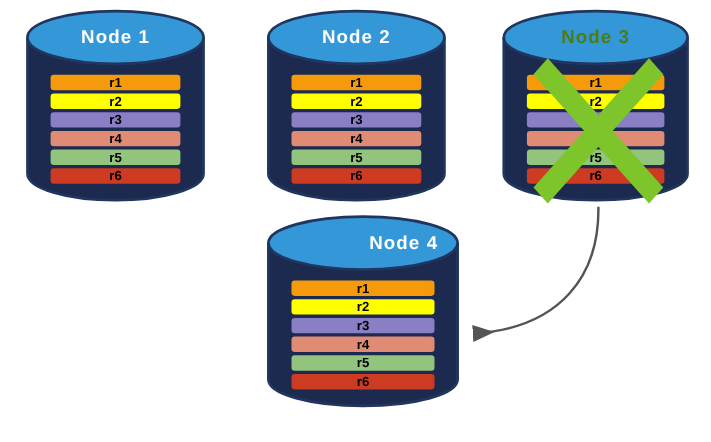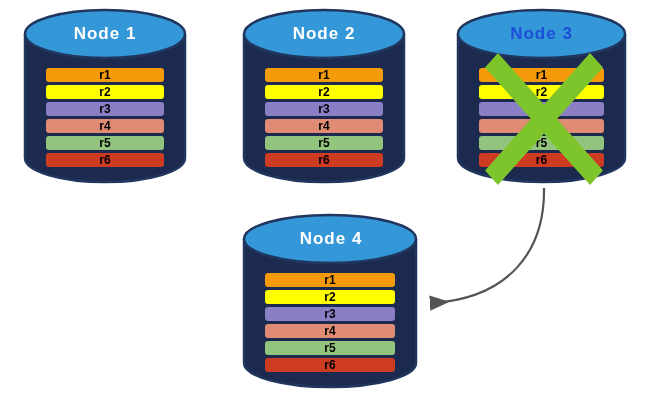--- a/index.html
+++ b/index.html
@@ -102,35 +102,35 @@
           <div class="row" style="left: 22px; top: 111px; width: 118px; height: 14px; background: rgb(224, 139, 115); font-size: 12px;">r4</div>
           <div class="row" style="left: 22px; top: 128px; width: 118px; height: 14px; background: rgb(146, 196, 125); font-size: 12px;">r5</div>
           <div class="row" style="left: 22px; top: 145px; width: 118px; height: 14px; background: rgb(204, 59, 34); font-size: 12px;">r6</div>
         </div>
       </div>
       <div class="node" style="left: 457px; top: 8px; width: 169px; height: 176px;">
         <svg width="169" height="176" viewBox="0 0 169 176">
           <path d="M 1 26 L 1 150 A 83.5 24 0 0 0 168 150 L 168 26 A 83.5 24 0 0 1 1 26 Z" fill="#1b2a4e" stroke="#21365f" stroke-width="2.5"></path>
           <ellipse cx="84.5" cy="26" rx="83.5" ry="24" fill="#3498d8" stroke="#21365f" stroke-width="2.5"></ellipse>
         </svg>
-        <div class="node-title" style="top: 16px; font-size: 17px; color: #1d4ed8;">Node  3</div>
+        <div class="node-title" style="top: 16px; font-size: 17px; color: #4d7c0f;">Node  3</div>
         <div class="rows">
           <div class="row" style="left: 22px; top: 60px; width: 125px; height: 14px; background: rgb(245, 155, 11); font-size: 12px;">r1</div>
           <div class="row" style="left: 22px; top: 77px; width: 125px; height: 14px; background: rgb(255, 255, 0); font-size: 12px;">r2</div>
           <div class="row" style="left: 22px; top: 94px; width: 125px; height: 14px; background: rgb(138, 127, 196); font-size: 12px;">r3</div>
           <div class="row" style="left: 22px; top: 111px; width: 125px; height: 14px; background: rgb(224, 139, 115); font-size: 12px;">r4</div>
           <div class="row" style="left: 22px; top: 128px; width: 125px; height: 14px; background: rgb(146, 196, 125); font-size: 12px;">r5</div>
           <div class="row" style="left: 22px; top: 145px; width: 125px; height: 14px; background: rgb(204, 59, 34); font-size: 12px;">r6</div>
         </div>
         <svg class="overlay-x" width="118" height="132" viewBox="0 0 100 100" preserveAspectRatio="none" style="left: 27.5px; top: 45px;">
           <polygon points="0,11 11,0 100,89 89,100" fill="#7dc52b"></polygon>
           <polygon points="89,0 100,11 11,100 0,89" fill="#7dc52b"></polygon>
         </svg>
       </div>
-      <div class="node" style="left: 243px; top: 213px; width: 176px; height: 176px;">
+      <div class="node" style="left: 243px; top: 195px; width: 176px; height: 176px; padding-left: 24px;">
         <svg width="174" height="176" viewBox="0 0 174 176">
           <path d="M 1 26 L 1 150 A 86 24 0 0 0 173 150 L 173 26 A 86 24 0 0 1 1 26 Z" fill="#1b2a4e" stroke="#21365f" stroke-width="2.5"></path>
           <ellipse cx="87" cy="26" rx="86" ry="24" fill="#3498d8" stroke="#21365f" stroke-width="2.5"></ellipse>
         </svg>
         <div class="node-title" style="top: 16px; font-size: 17px; color: rgb(255, 255, 255);">Node  4</div>
         <div class="rows">
           <div class="row" style="left: 22px; top: 60px; width: 130px; height: 14px; background: rgb(245, 155, 11); font-size: 12px;">r1</div>
           <div class="row" style="left: 22px; top: 77px; width: 130px; height: 14px; background: rgb(255, 255, 0); font-size: 12px;">r2</div>
           <div class="row" style="left: 22px; top: 94px; width: 130px; height: 14px; background: rgb(138, 127, 196); font-size: 12px;">r3</div>
           <div class="row" style="left: 22px; top: 111px; width: 130px; height: 14px; background: rgb(224, 139, 115); font-size: 12px;">r4</div>

